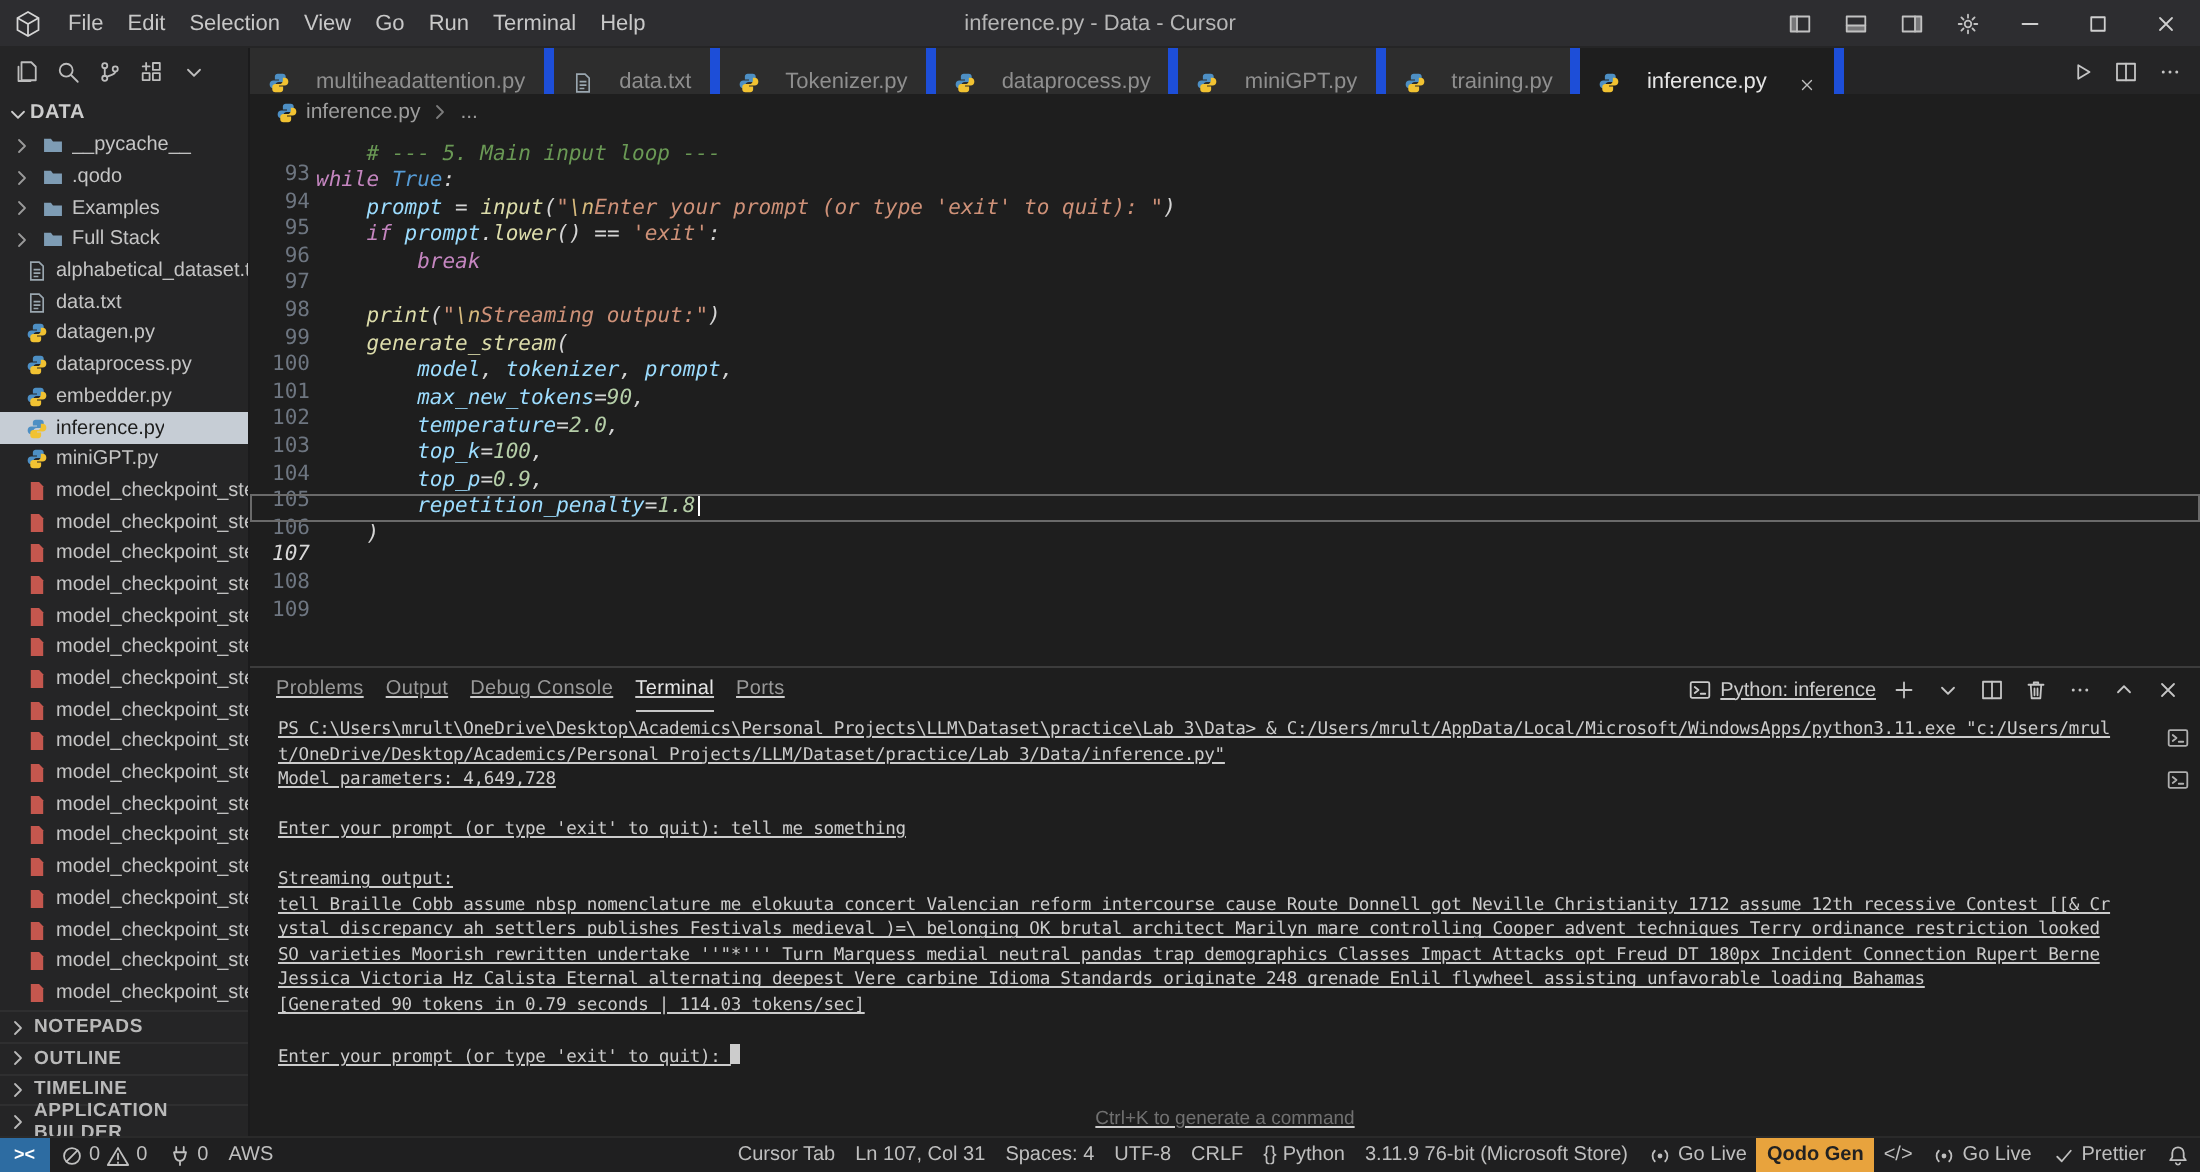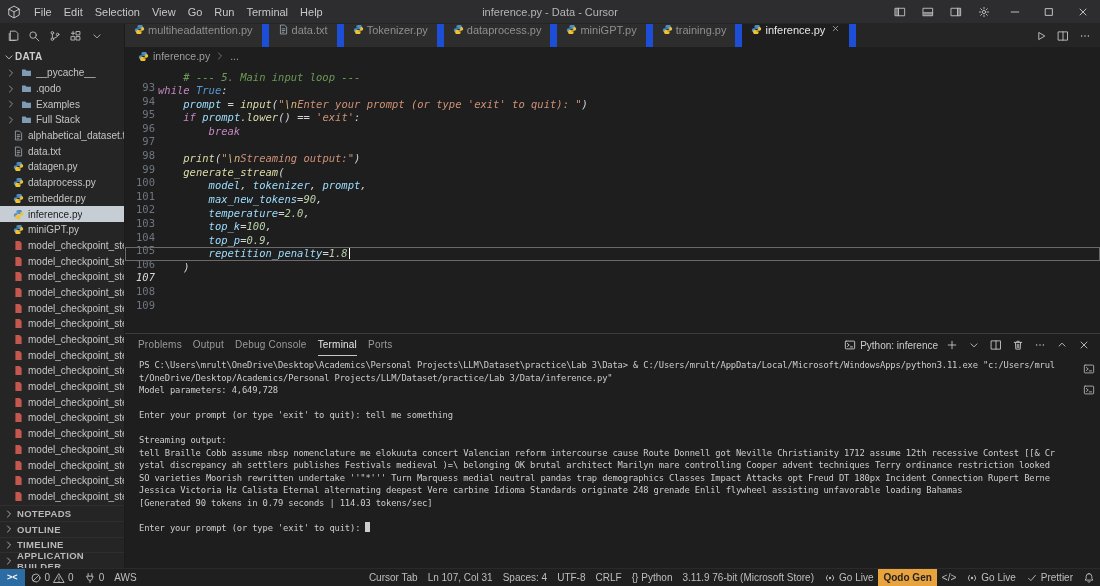--- a/index.html
+++ b/index.html
@@ -32,21 +32,21 @@
   .tree-row .lbl{overflow:hidden;}
   .tree-row.selected{background:#c6cdd5;color:#1c1c1c;}
   .tree-row .chev{color:#9a9a9a;}
   .bottom-sections{margin-top:auto;flex:0 0 auto;}
   .bottom-row{height:15.7px;display:flex;align-items:center;gap:2px;font-size:9.5px;font-weight:700;color:#b9b9b9;padding-left:3px;border-top:1px solid #2f2f30;letter-spacing:.3px;}
 
   
   .editor-col{flex:1;display:flex;flex-direction:column;min-width:0;}
   .tabbar{height:23px;background:#252526;display:flex;align-items:stretch;flex:0 0 auto;}
   .tabs{display:flex;overflow:hidden;}
-  .tab{display:flex;align-items:flex-start;gap:3px;padding:0 9px;background:#2d2d2d;color:#8f8f8f;font-size:11px;border-right:7px solid #1d4ed8;white-space:nowrap;}
+  .tab{display:flex;align-items:flex-end;gap:13px;padding:0 9px;background:#2d2d2d;color:#8f8f8f;font-size:11px;border-right:5px solid #1d4ed8;white-space:nowrap;}
   .tab.active{background:#1e1e1e;color:#e6e6e6;}
   .tab-close{margin-left:3px;color:#c0c0c0;display:inline-flex;}
   .editor-actions{margin-left:auto;display:flex;align-items:center;padding-right:4px;color:#c5c5c5;}
   .ea-btn{width:22px;height:100%;display:flex;align-items:center;justify-content:center;}
   .breadcrumb{height:18px;display:flex;align-items:center;font-size:10.5px;color:#9d9d9d;padding-left:13px;gap:4px;background:#1e1e1e;flex:0 0 auto;}
   .breadcrumb .chev{color:#7c7c7c;}
 
   
   .code-area{flex:1;min-height:0;overflow:hidden;background:#1e1e1e;}
   .code-lines{font-family:"DejaVu Sans Mono","Liberation Mono",monospace;font-size:10.5px;line-height:13.6px;margin-top:-8px;}
@@ -60,21 +60,21 @@
   .tk-k{color:#c586c0;}
   .tk-b{color:#569cd6;}
   .tk-f{color:#dcdcaa;}
   .tk-s{color:#ce9178;}
   .tk-e{color:#d7ba7d;}
   .tk-n{color:#b5cea8;}
   .tk-v{color:#9cdcfe;}
   .tk-p{color:#d4d4d4;}
 
   
-  .panel{height:235px;border-top:1px solid #3c3c3c;display:flex;flex-direction:column;flex:0 0 auto;background:#1e1e1e;}
+  .panel{height:235px;border-top:1px solid #3c3c3c;display:flex;flex-direction:column;flex:0 0 auto;background:#1e1e1e;text-decoration:underline;}
   .panel-header{height:22px;display:flex;align-items:center;padding:0 8px 0 13px;flex:0 0 auto;}
   .panel-tabs{display:flex;gap:11px;height:100%;}
   .panel-tab{display:flex;align-items:center;font-size:10px;color:#9a9a9a;height:100%;border-bottom:1px solid transparent;letter-spacing:.2px;}
   .panel-tab.active{color:#e7e7e7;border-bottom-color:#c6c6c6;}
   .panel-right{margin-left:auto;display:flex;align-items:center;gap:5px;color:#c5c5c5;}
   .term-label{display:flex;align-items:center;gap:4px;font-size:10px;color:#cccccc;}
   .panel-action{width:17px;height:17px;display:flex;justify-content:center;align-items:center;}
   .panel-body{flex:1;display:flex;min-height:0;}
   .terminal{flex:1;min-width:0;padding:3px 0 0 14px;font-family:"DejaVu Sans Mono","Liberation Mono",monospace;font-size:8.8px;letter-spacing:-0.15px;line-height:12.55px;color:#cccccc;white-space:pre;overflow:hidden;}
   .term-line{height:12.55px;}
@@ -746,20 +746,21 @@
               <div class="rail-btn">
                 <span class="ic">
                   <svg width="12" height="12" viewBox="0 0 16 16" fill="none" stroke="currentColor" stroke-width="1.2" stroke-linecap="round" stroke-linejoin="round">
                     <rect x="1.8" y="2.8" width="12.4" height="10.4" rx="1"></rect>
                     <path d="M4.5 6l2.5 2-2.5 2M8.5 10.5h3"></path>
                   </svg>
                 </span>
               </div>
             </div>
         </div>
+        <div class="panel-hint">Ctrl+K to generate a command</div>
       </div>
     </div>
   </div>
 
   <div class="statusbar">
     <div class="sb-left">
         <div class="sb-item sb-remote">
           <span class="ic">&gt;&lt;</span>
         </div>
         <div class="sb-item">

